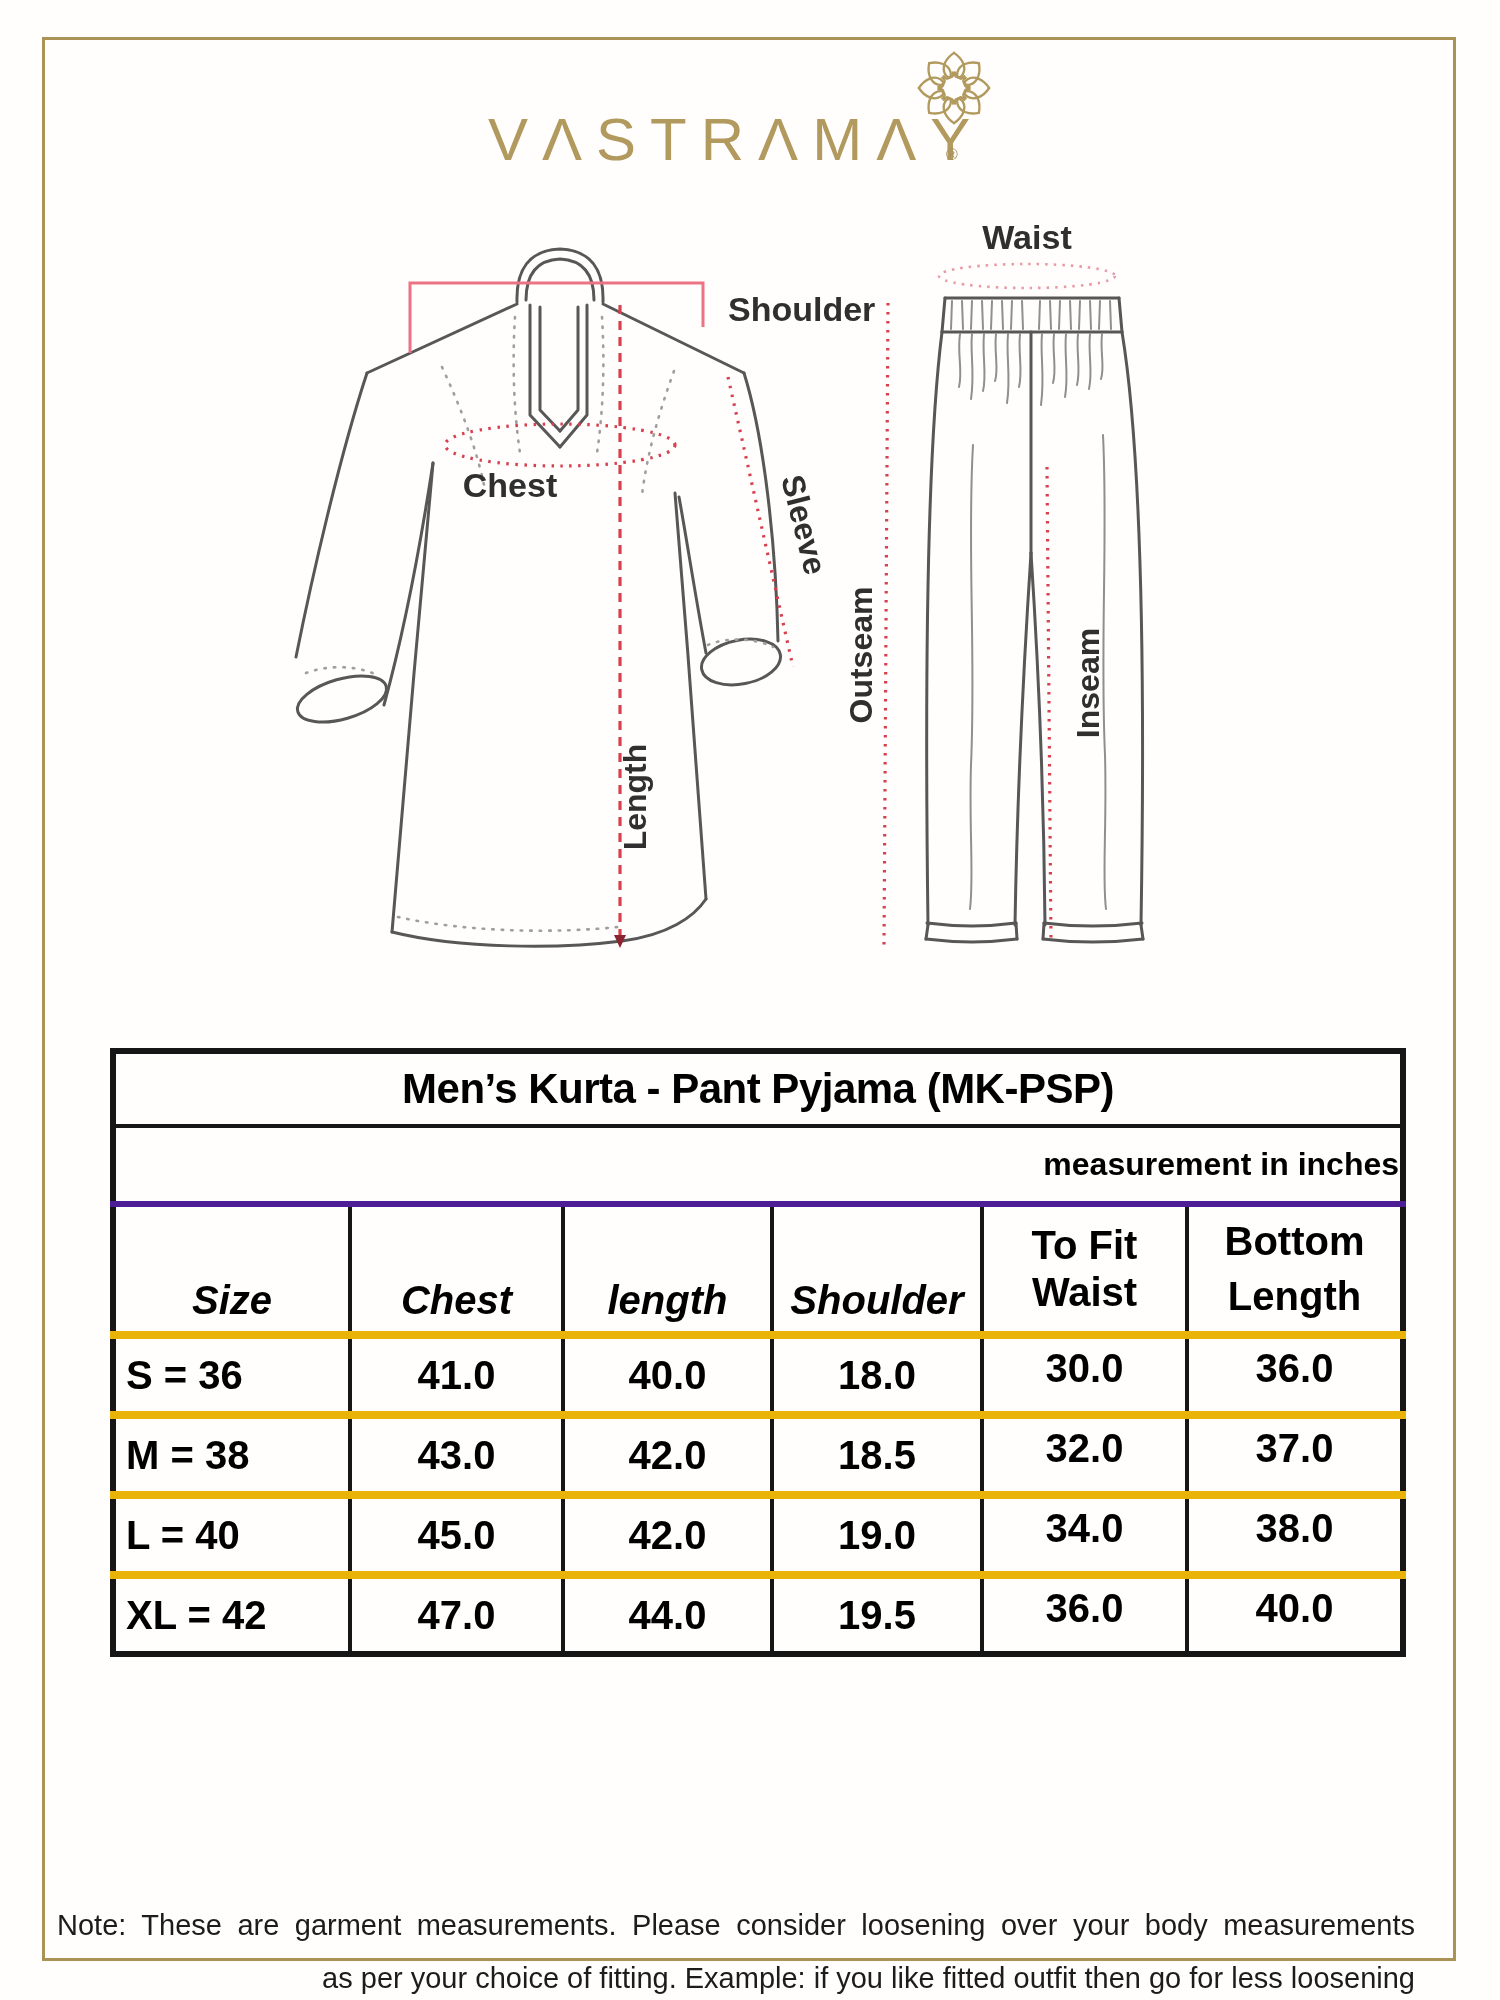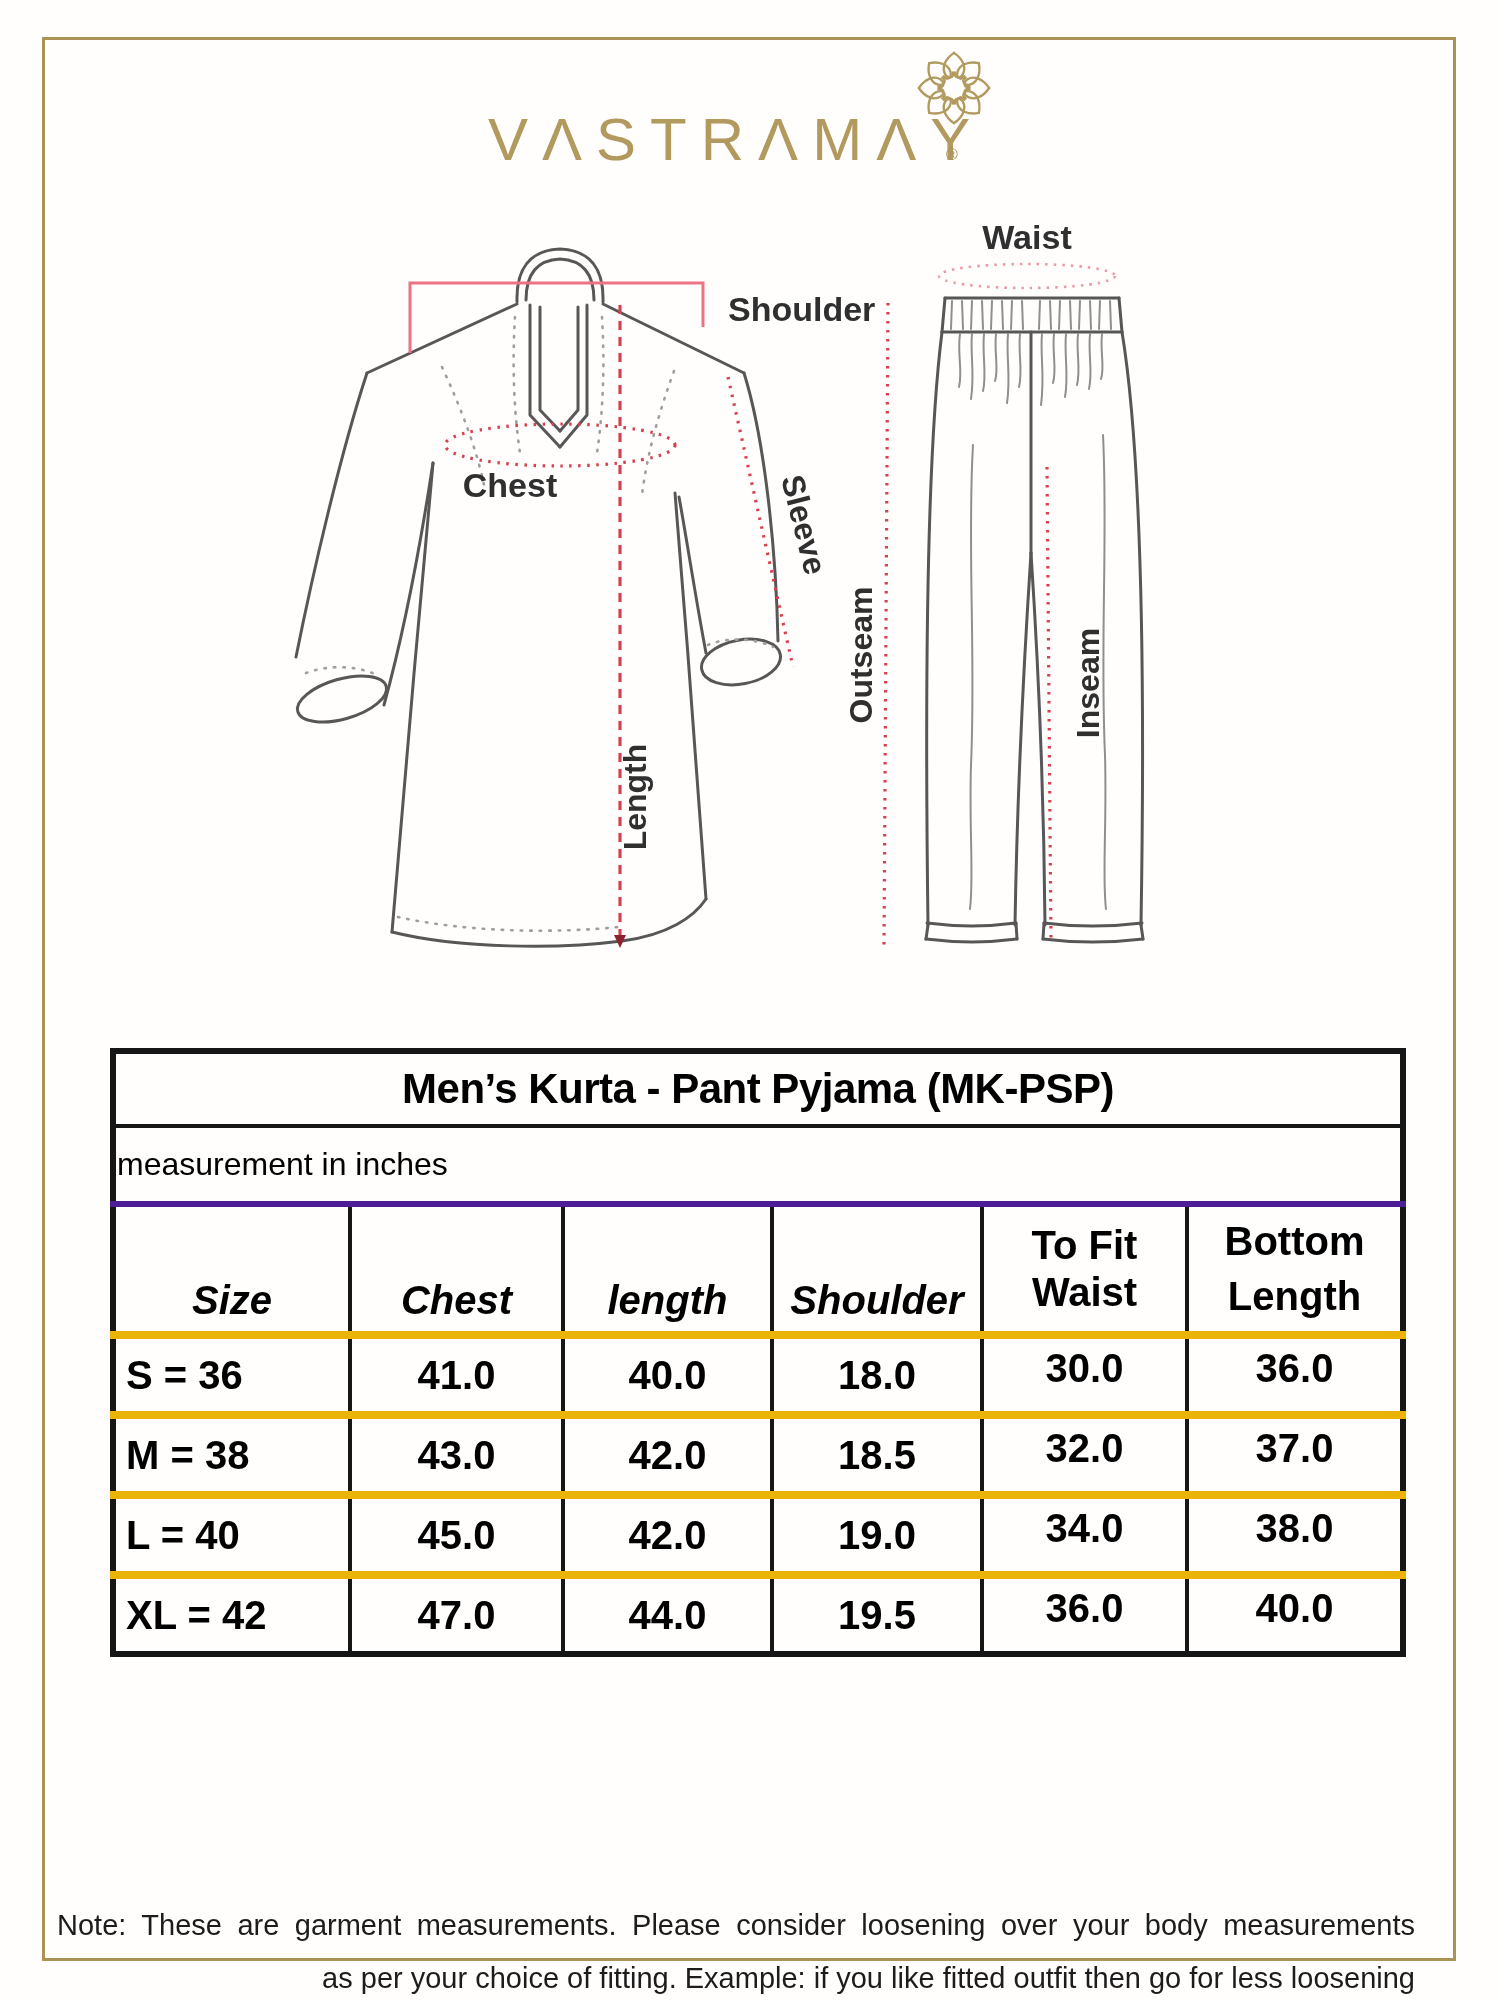--- a/index.html
+++ b/index.html
@@ -23,22 +23,22 @@
   .pink-dot{stroke:#e89ba4;stroke-width:2.6;fill:none;stroke-dasharray:2.5 6;}
   .dlabel{font:700 34px "Liberation Sans","DejaVu Sans",sans-serif;fill:#2f2f2f;}
   .dlabel-sm{font:700 32px "Liberation Sans","DejaVu Sans",sans-serif;fill:#2f2f2f;}
   
   table.size-chart{position:absolute;left:110px;top:1048px;border-collapse:collapse;
         table-layout:fixed;width:1290px;color:#000;}
   table.size-chart td,table.size-chart th{border:4px solid #161616;overflow:hidden;}
   table.size-chart{border:6px solid #161616;}
   .title-cell{height:68px;text-align:center;vertical-align:middle;
         font-size:42px;font-weight:700;letter-spacing:-0.5px;}
-  .subtitle-cell{height:71px;text-align:left;vertical-align:middle;
-        font-size:32px;font-weight:400;}
+  .subtitle-cell{height:71px;text-align:right;vertical-align:middle;
+        font-size:32px;font-weight:700;}
   tr.header-row th{height:115px;text-align:center;font-size:40px;font-weight:700;
         border-top:6px solid #4c1d95;}
   th.col-bottom{vertical-align:bottom;padding-bottom:8px;font-style:italic;}
   th.col-mid{vertical-align:middle;}
   th.col-tofit{line-height:1.18;}
   th.col-bottomlen{line-height:1.38;}
   tr.data-row td{height:64px;text-align:center;vertical-align:middle;
         font-size:40px;font-weight:700;border-top:8px solid #eab308;}
   tr.data-row td.size-cell{text-align:left;padding-left:10px;}
   tr.data-row td.hi{vertical-align:top;padding-top:7px;}

